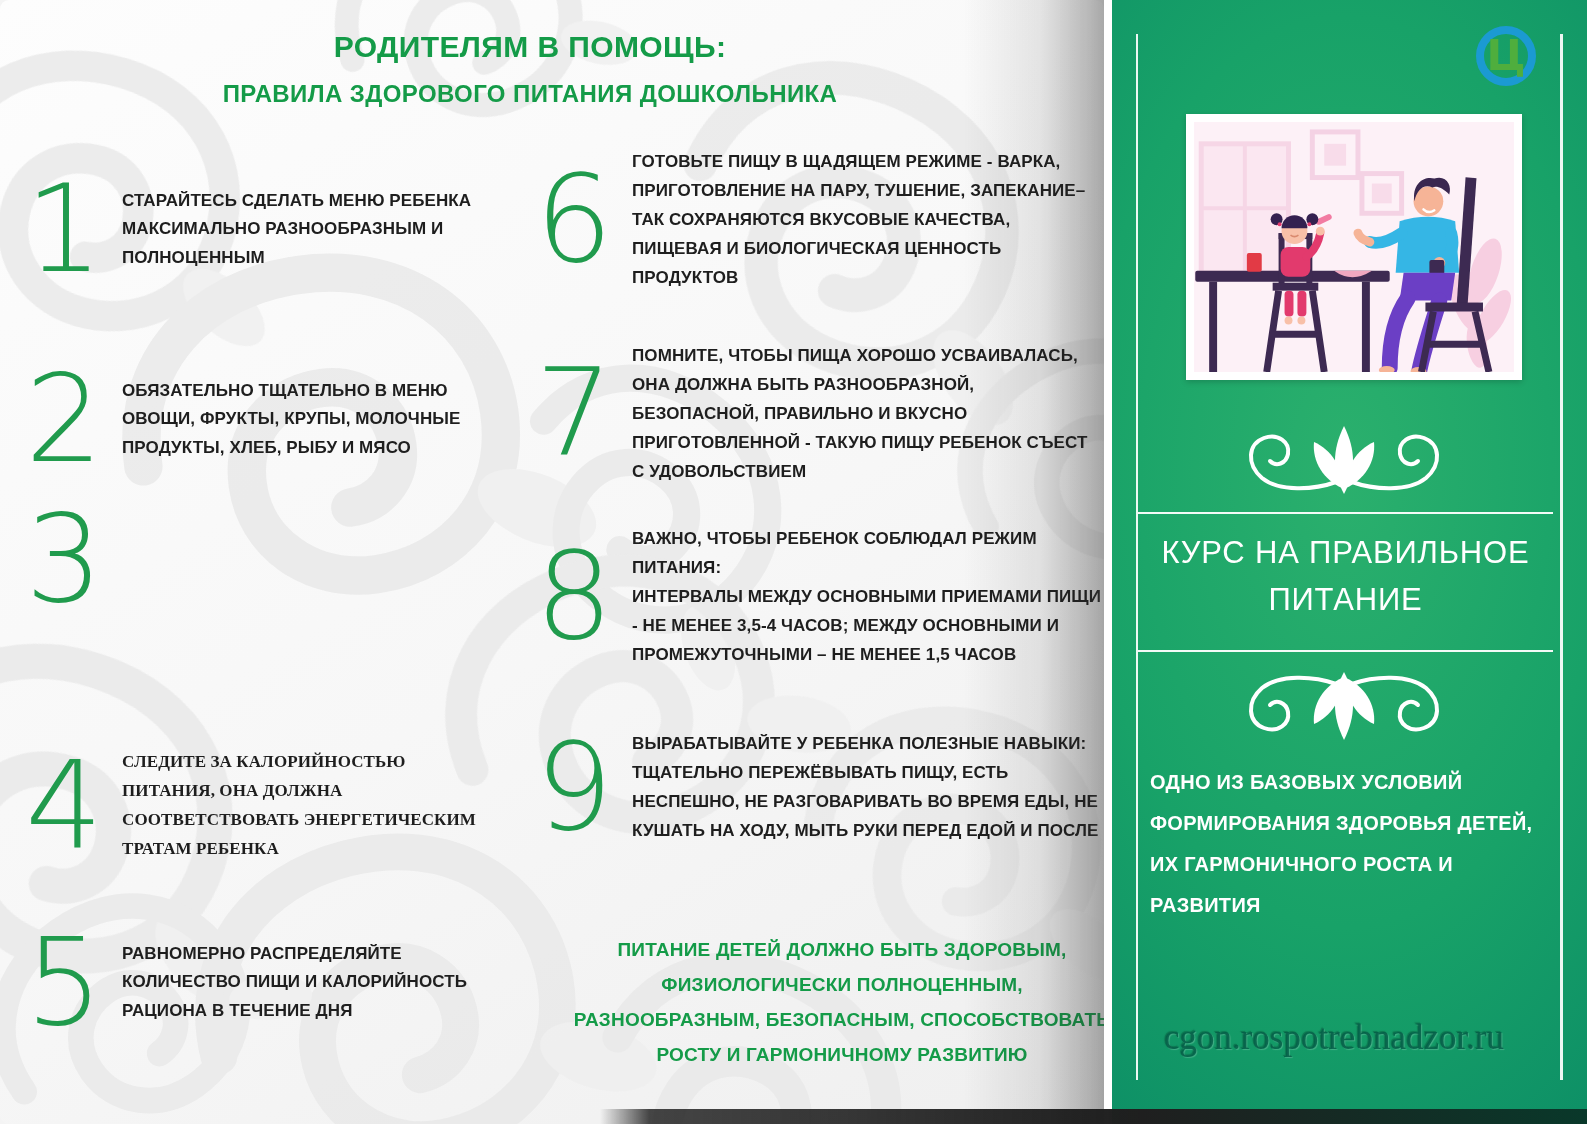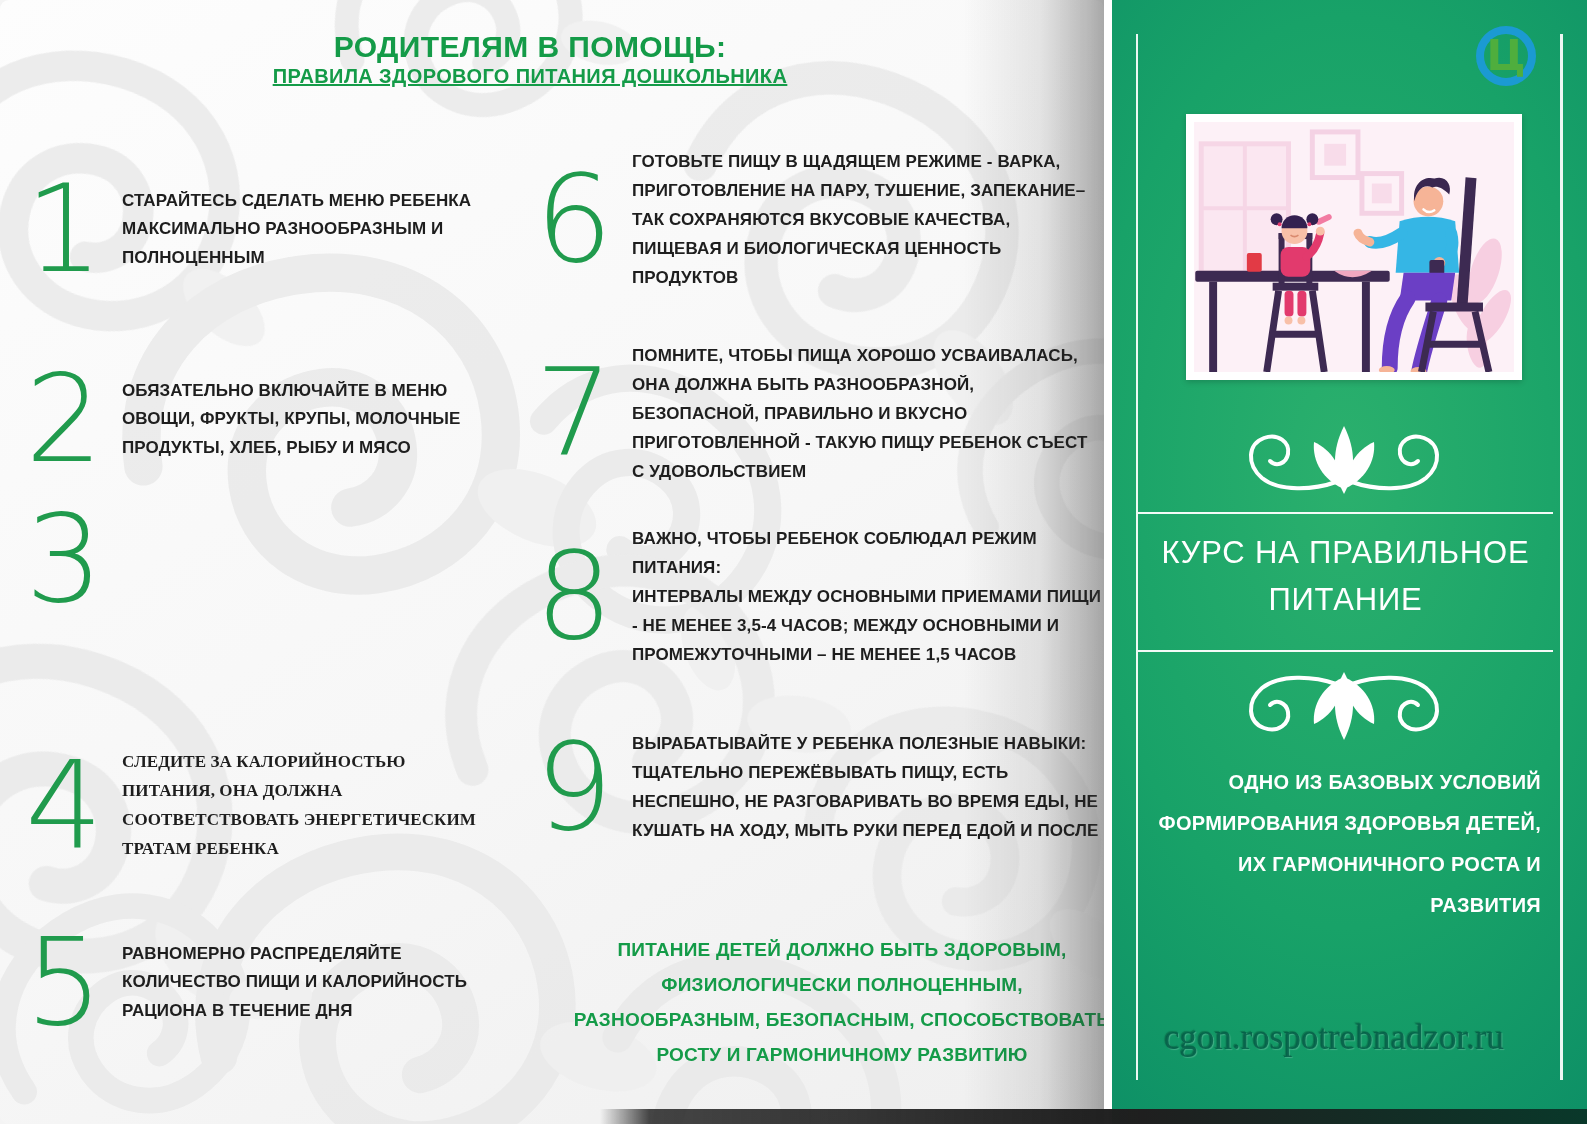--- a/index.html
+++ b/index.html
@@ -17,21 +17,21 @@
   .bg-pattern{position:absolute;left:0;top:0;}
   .fold-shadow{
     position:absolute;right:0;top:0;width:140px;height:100%;
     background:linear-gradient(to right,rgba(40,40,40,0) 0%,rgba(40,40,40,0.10) 55%,rgba(40,40,40,0.30) 88%,rgba(70,70,70,0.45) 100%);
   }
   .page-title{
     position:absolute;left:0;top:0;width:1060px;text-align:center;
     color:#149b48;font-weight:700;letter-spacing:0.4px;
   }
   .page-title .line1{position:absolute;top:30px;width:100%;font-size:30px;}
-  .page-title .line2{position:absolute;top:65px;width:100%;font-size:20px;text-decoration:underline;}
+  .page-title .line2{position:absolute;top:80px;width:100%;font-size:24px;}
   .rule{position:absolute;display:flex;align-items:center;gap:16px;}
   .rule-number{
     flex:0 0 auto;width:84px;text-align:center;
     font-family:"DejaVu Sans","Liberation Sans",sans-serif;
     font-weight:200;font-size:122px;line-height:0.9;color:#209b4d;
   }
   .rule-text{
     font-weight:700;font-size:17px;line-height:1.7;color:#1e1e1e;
     white-space:pre-line;letter-spacing:0.1px;
   }
@@ -57,21 +57,21 @@
   .flourish.one{top:420px;}
   .flourish.two{top:666px;}
   .panel-rule-h{position:absolute;left:34px;width:415px;height:2px;background:rgba(255,255,255,0.95);}
   .panel-rule-h.top{top:512px;}
   .panel-rule-h.bottom{top:650px;}
   .panel-heading{
     position:absolute;top:530px;left:40px;width:403px;text-align:center;
     color:#ffffff;font-weight:400;font-size:31px;line-height:1.5;letter-spacing:0.8px;
   }
   .panel-body{
-    position:absolute;top:762px;left:46px;width:391px;text-align:right;
+    position:absolute;top:762px;left:46px;width:391px;text-align:left;
     color:#ffffff;font-weight:700;font-size:20px;line-height:2.05;letter-spacing:0.3px;
   }
   .watermark{
     position:absolute;top:1018px;left:20px;width:420px;text-align:center;
     font-family:"Liberation Serif","DejaVu Serif",serif;
     font-size:35px;color:rgba(4,94,72,0.85);
     text-shadow:1px 1px 1px rgba(190,235,215,0.28),-1px -1px 1px rgba(0,45,35,0.35);
   }
   .bottom-bar{
     position:absolute;left:600px;right:0;top:1109px;height:15px;
@@ -120,21 +120,21 @@
     <div class="line1">РОДИТЕЛЯМ В ПОМОЩЬ:</div>
     <div class="line2">ПРАВИЛА ЗДОРОВОГО ПИТАНИЯ ДОШКОЛЬНИКА</div>
   </div>
 
   <div class="rule" style="left:22px;top:175px;">
     <div class="rule-number">1</div>
     <div class="rule-text" style="width:365px;">СТАРАЙТЕСЬ СДЕЛАТЬ МЕНЮ РЕБЕНКА МАКСИМАЛЬНО РАЗНООБРАЗНЫМ И ПОЛНОЦЕННЫМ</div>
   </div>
   <div class="rule" style="left:22px;top:365px;">
     <div class="rule-number">2</div>
-    <div class="rule-text" style="width:365px;">ОБЯЗАТЕЛЬНО ВКЛЮЧАЙТЕ В МЕНЮ ОВОЩИ, ФРУКТЫ, КРУПЫ, МОЛОЧНЫЕ ПРОДУКТЫ, ХЛЕБ, РЫБУ И МЯСО</div>
+    <div class="rule-text" style="width:365px;">ОБЯЗАТЕЛЬНО ТЩАТЕЛЬНО В МЕНЮ ОВОЩИ, ФРУКТЫ, КРУПЫ, МОЛОЧНЫЕ ПРОДУКТЫ, ХЛЕБ, РЫБУ И МЯСО</div>
   </div>
   <div class="rule" style="left:22px;top:505px;">
     <div class="rule-number">3</div>
   </div>
   <div class="rule" style="left:22px;top:748px;">
     <div class="rule-number">4</div>
     <div class="rule-text" style="width:365px;font-family:Liberation Serif, serif;">СЛЕДИТЕ ЗА КАЛОРИЙНОСТЬЮ ПИТАНИЯ, ОНА ДОЛЖНА СООТВЕТСТВОВАТЬ ЭНЕРГЕТИЧЕСКИМ ТРАТАМ РЕБЕНКА</div>
   </div>
   <div class="rule" style="left:22px;top:928px;">
     <div class="rule-number">5</div>

